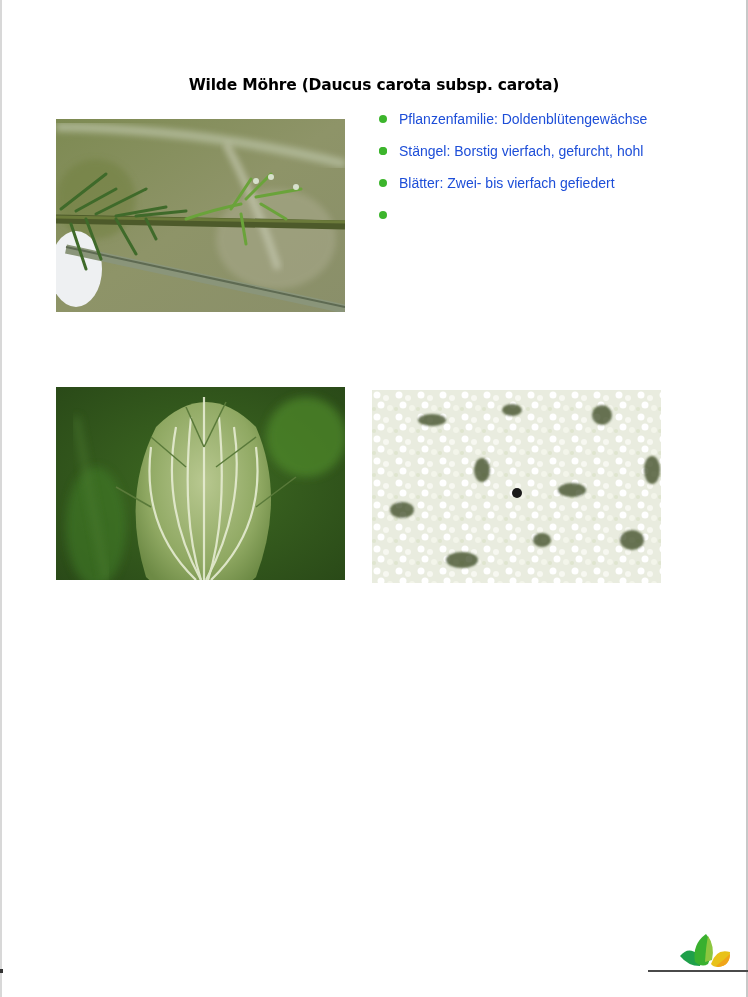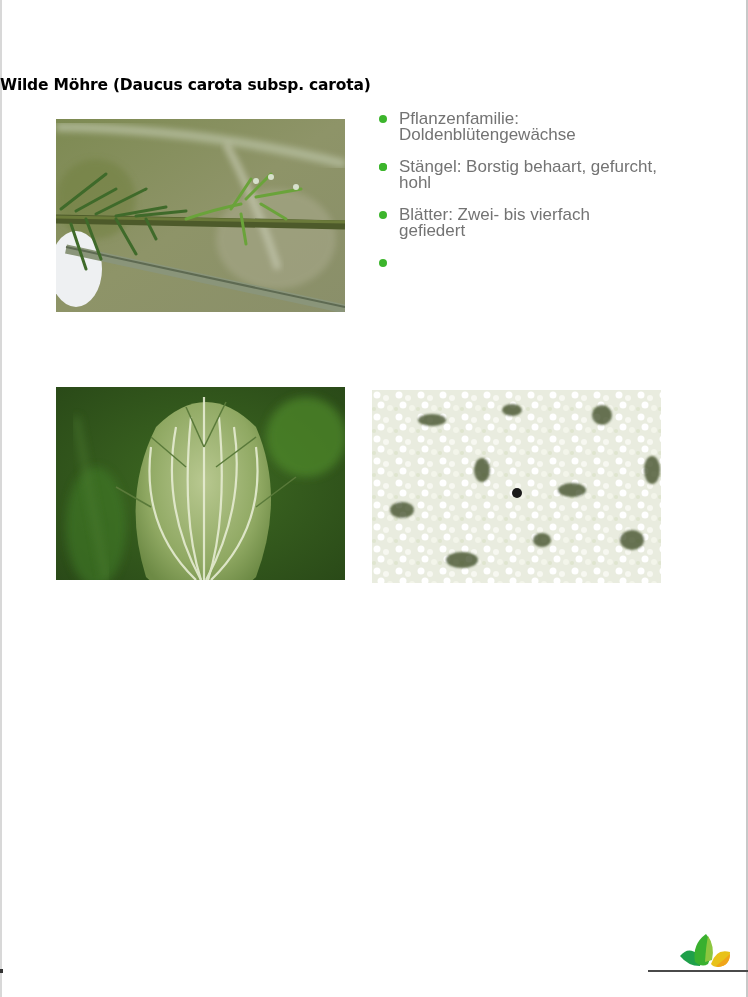--- a/index.html
+++ b/index.html
@@ -4,33 +4,33 @@
   <style>
     * { box-sizing: border-box; margin: 0; padding: 0; }
     html, body { width: 748px; height: 997px; background: #ffffff; overflow: hidden; }
     body { position: relative; font-family: "Liberation Sans", sans-serif; color: #111; }
 
     .page-edge-left { position: absolute; left: 0; top: 0; width: 2px; height: 997px; background: #d8d8d8; }
     .page-edge-right { position: absolute; right: 0; top: 0; width: 2px; height: 997px; background: #c8c8c8; }
     .edge-tick { position: absolute; left: 0; top: 969px; width: 3px; height: 4px; background: #333; }
 
     .title {
-      position: absolute; left: 0; top: 76px; width: 748px; 
+      position: absolute; left: 0; top: 76px; width: 748px; text-align: center;
       font-family: "DejaVu Sans", sans-serif; font-weight: bold; font-size: 15.5px;
       letter-spacing: -0.2px; color: #000;
     }
 
     .photo { position: absolute; overflow: hidden; }
     .photo svg { display: block; width: 100%; height: 100%; }
     #photo-stem { left: 56px; top: 119px; width: 289px; height: 193px; }
     #photo-bud { left: 56px; top: 387px; width: 289px; height: 193px; }
     #photo-flowers { left: 372px; top: 390px; width: 289px; height: 193px; }
 
     .facts { position: absolute; left: 378px; top: 111px; width: 282px; list-style: none; }
-    .fact { position: relative; padding-left: 21px; font-size: 17px; line-height: 16px; color: #737373; margin-bottom: 16px; }
+    .fact { position: relative; padding-left: 21px; font-size: 14px; line-height: 16px; color: #1d4ed8; margin-bottom: 16px; }
     .fact.justify { text-align: justify; text-align-last: left; }
     .bullet { position: absolute; left: 1px; top: 4px; width: 8px; height: 8px; border-radius: 50%; background: #3cb52c; }
 
     .logo { position: absolute; left: 678px; top: 932px; width: 54px; height: 36px; }
     .footer-rule { position: absolute; left: 648px; top: 970px; width: 100px; height: 2px; background: #4a4a4a; }
   </style>
 </head>
 <body>
 
 <div class="page-edge-left"></div>
@@ -91,21 +91,21 @@
 <ul class="facts">
   <li class="fact">
     <span class="bullet"></span>
     <span>Pflanzenfamilie: Doldenblütengewächse</span>
   </li>
   <li class="fact">
     <span class="bullet"></span>
   </li>
   <li class="fact">
     <span class="bullet"></span>
-    <span>Stängel: Borstig behaart, gefurcht, hohl</span>
+    <span>Stängel: Borstig vierfach, gefurcht, hohl</span>
   </li>
   <li class="fact">
     <span class="bullet"></span>
     <span>Blätter: Zwei- bis vierfach gefiedert</span>
   </li>
   <li class="fact justify">
     <span class="bullet"></span>
   </li>
 </ul>
 

